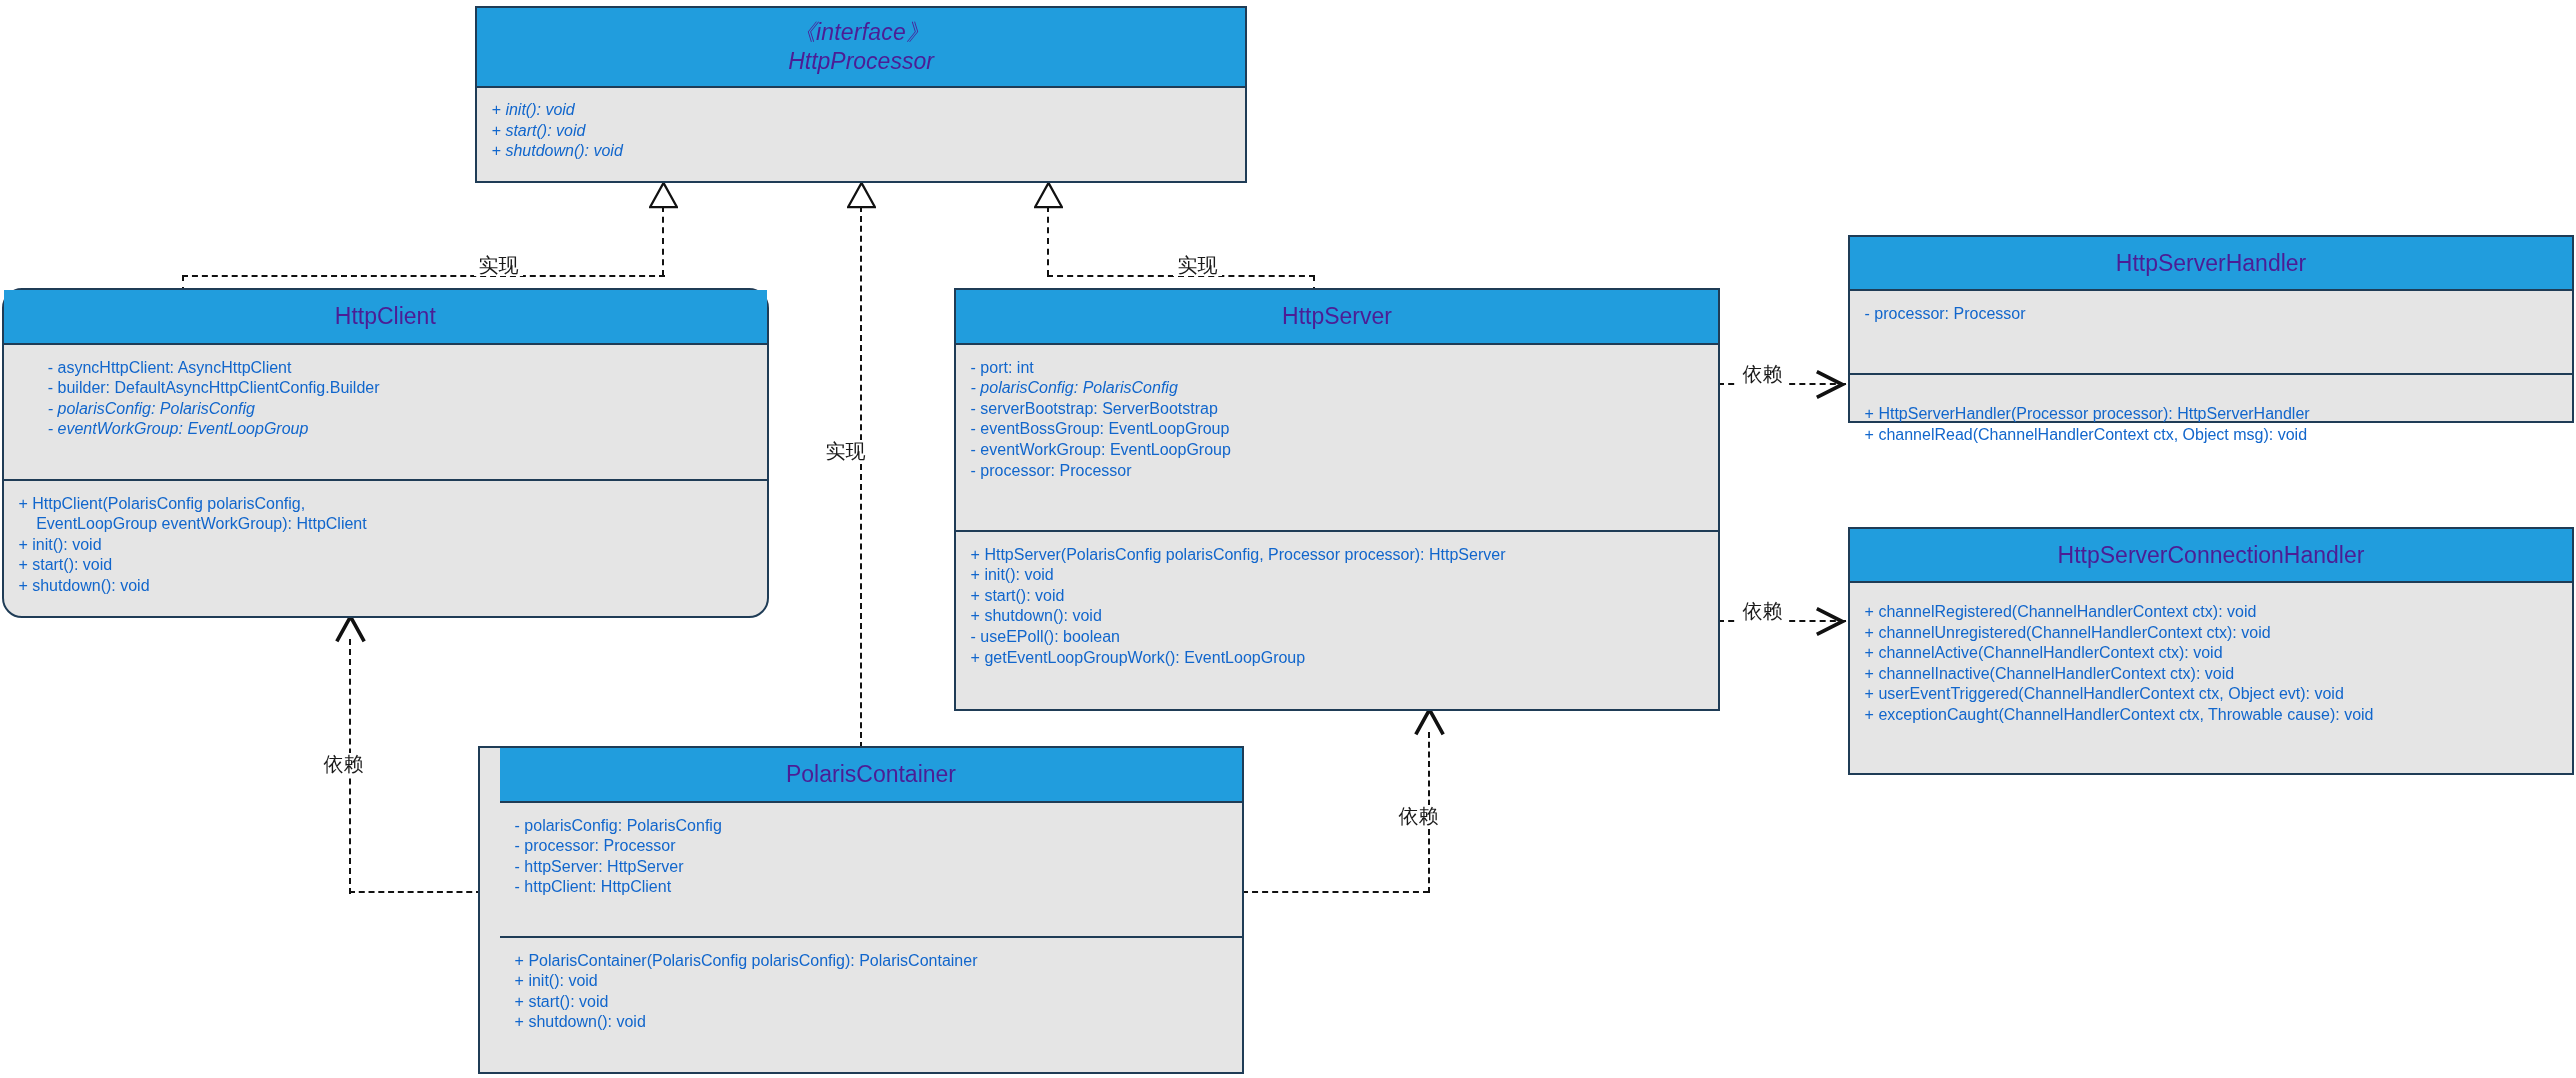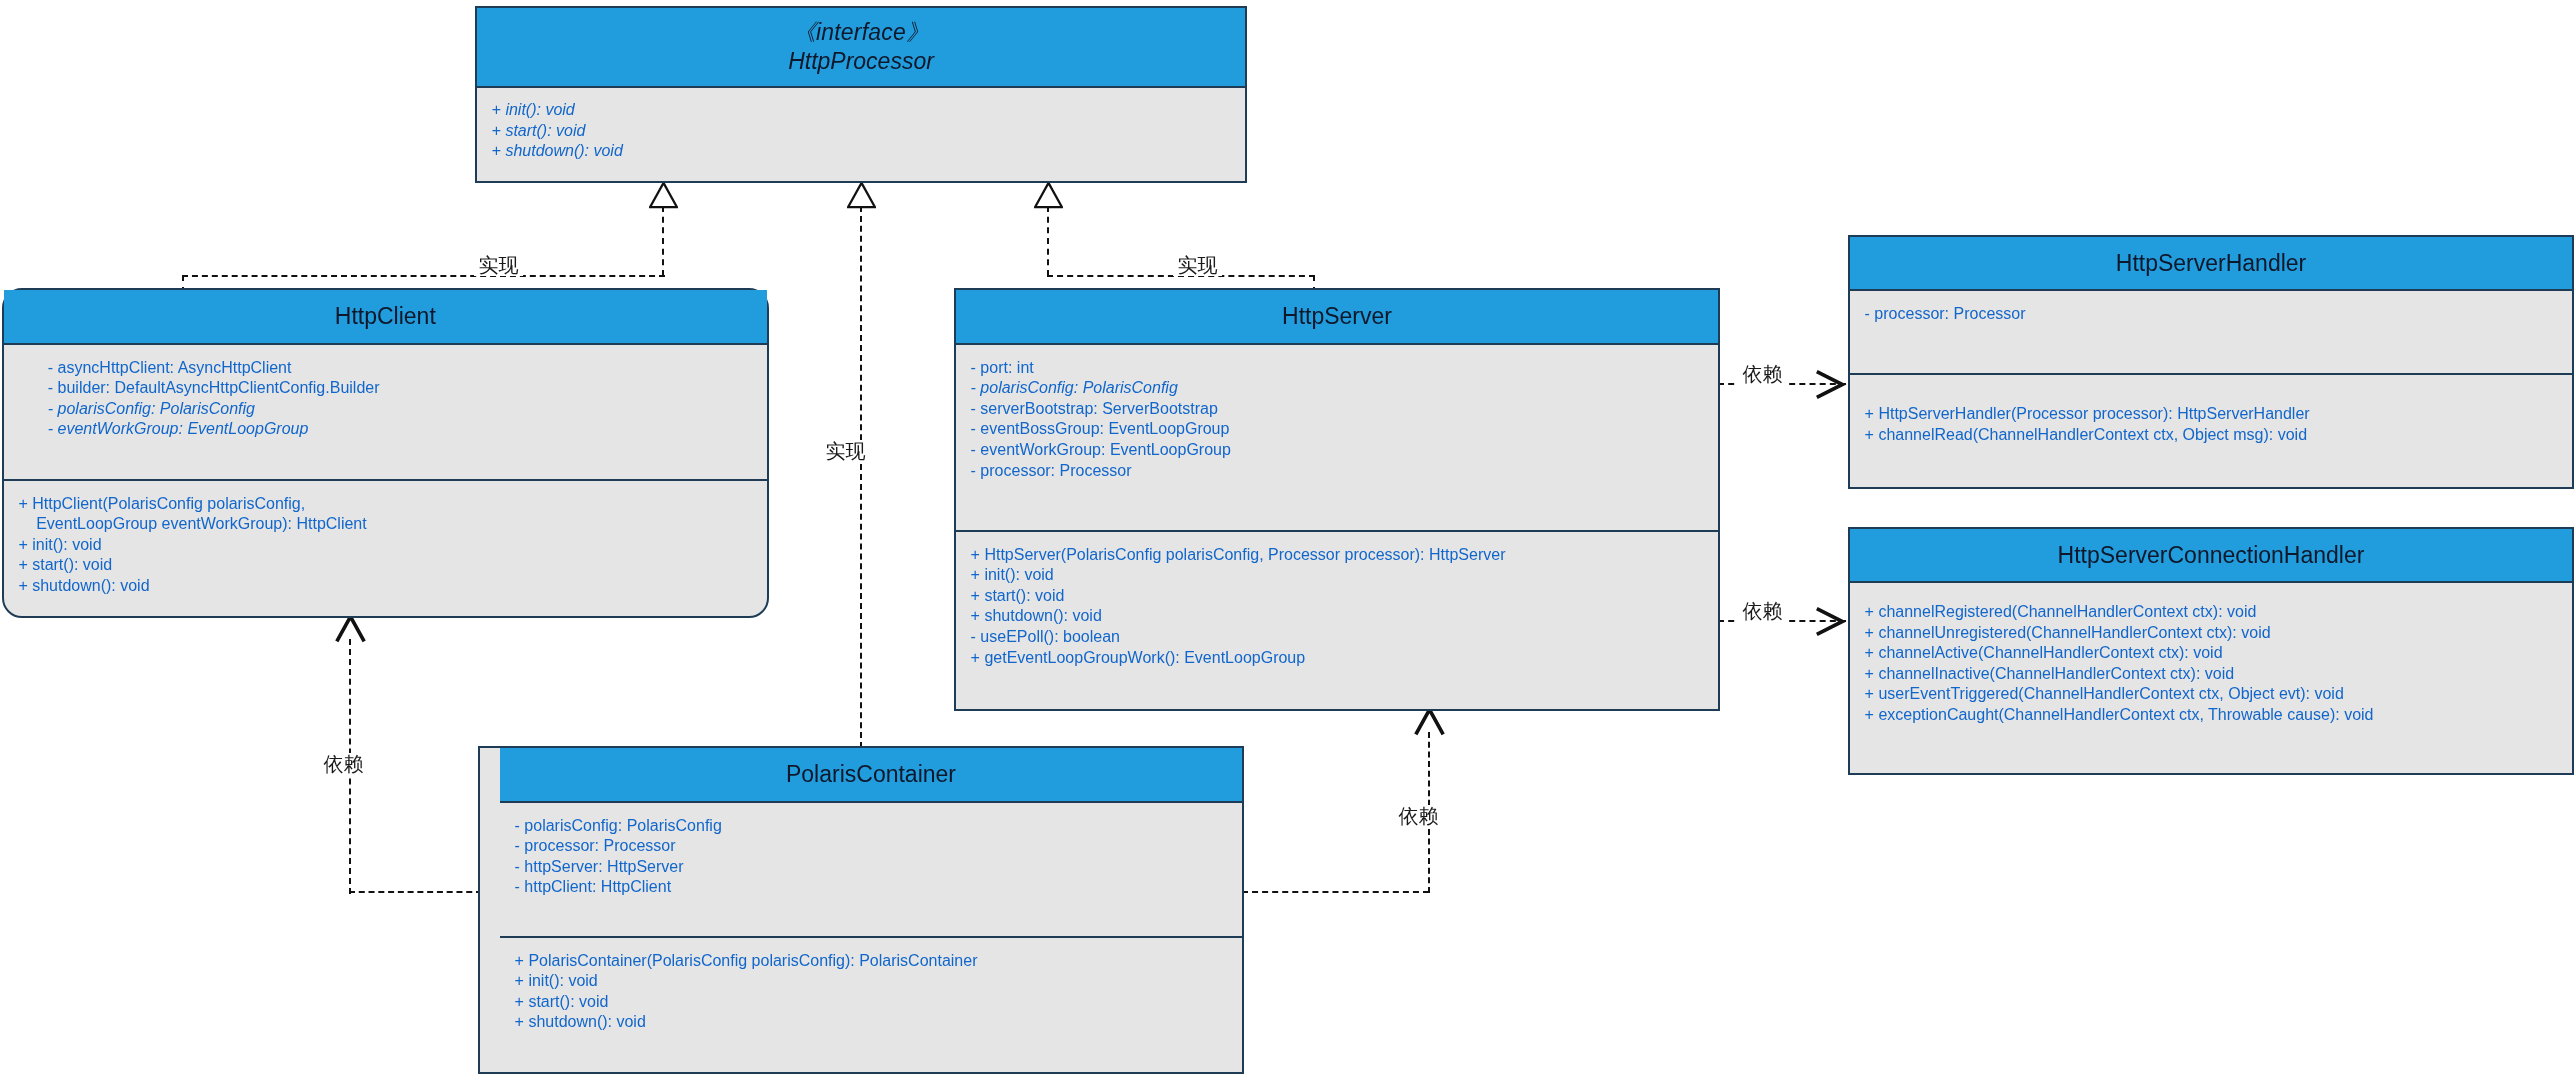--- a/index.html
+++ b/index.html
@@ -18,21 +18,21 @@
   }
   
   .uml-class {
     position: absolute;
     border: 2.7px solid #1f3c56;
     background: #e5e5e5;
     z-index: 5;
   }
   .uml-header {
     background: #219ddd;
-    color: #0f172a;
+    color: #4c1d95;
     text-align: right;
     border-bottom: 2.7px solid #1f3c56;
     display: flex;
     flex-direction: column;
     align-items: center;
     justify-content: center;
     line-height: 1.22;
     padding: 1.8px 5.5px;
   }
   .uml-stereotype {
@@ -215,21 +215,21 @@
       <div class="member">- httpClient: HttpClient</div>
     </div>
     <div class="uml-compartment">
       <div class="member">+ PolarisContainer(PolarisConfig polarisConfig): PolarisContainer</div>
       <div class="member">+ init(): void</div>
       <div class="member">+ start(): void</div>
       <div class="member">+ shutdown(): void</div>
     </div>
   </div>
 
-  <div class="uml-class" style="left:1848px; top:235px; width:726px; height:254px;">
+  <div class="uml-class" style="left:1848px; top:235px; width:726px; height:188px;">
     <div class="uml-header" style="height:54px;">
       <span class="uml-name">HttpServerHandler</span>
     </div>
     <div class="uml-compartment" style="height:70px;">
       <div class="member">- processor: Processor</div>
     </div>
     <div class="uml-compartment" style="padding-top:29px;">
       <div class="member">+ HttpServerHandler(Processor processor): HttpServerHandler</div>
       <div class="member">+ channelRead(ChannelHandlerContext ctx, Object msg): void</div>
     </div>

